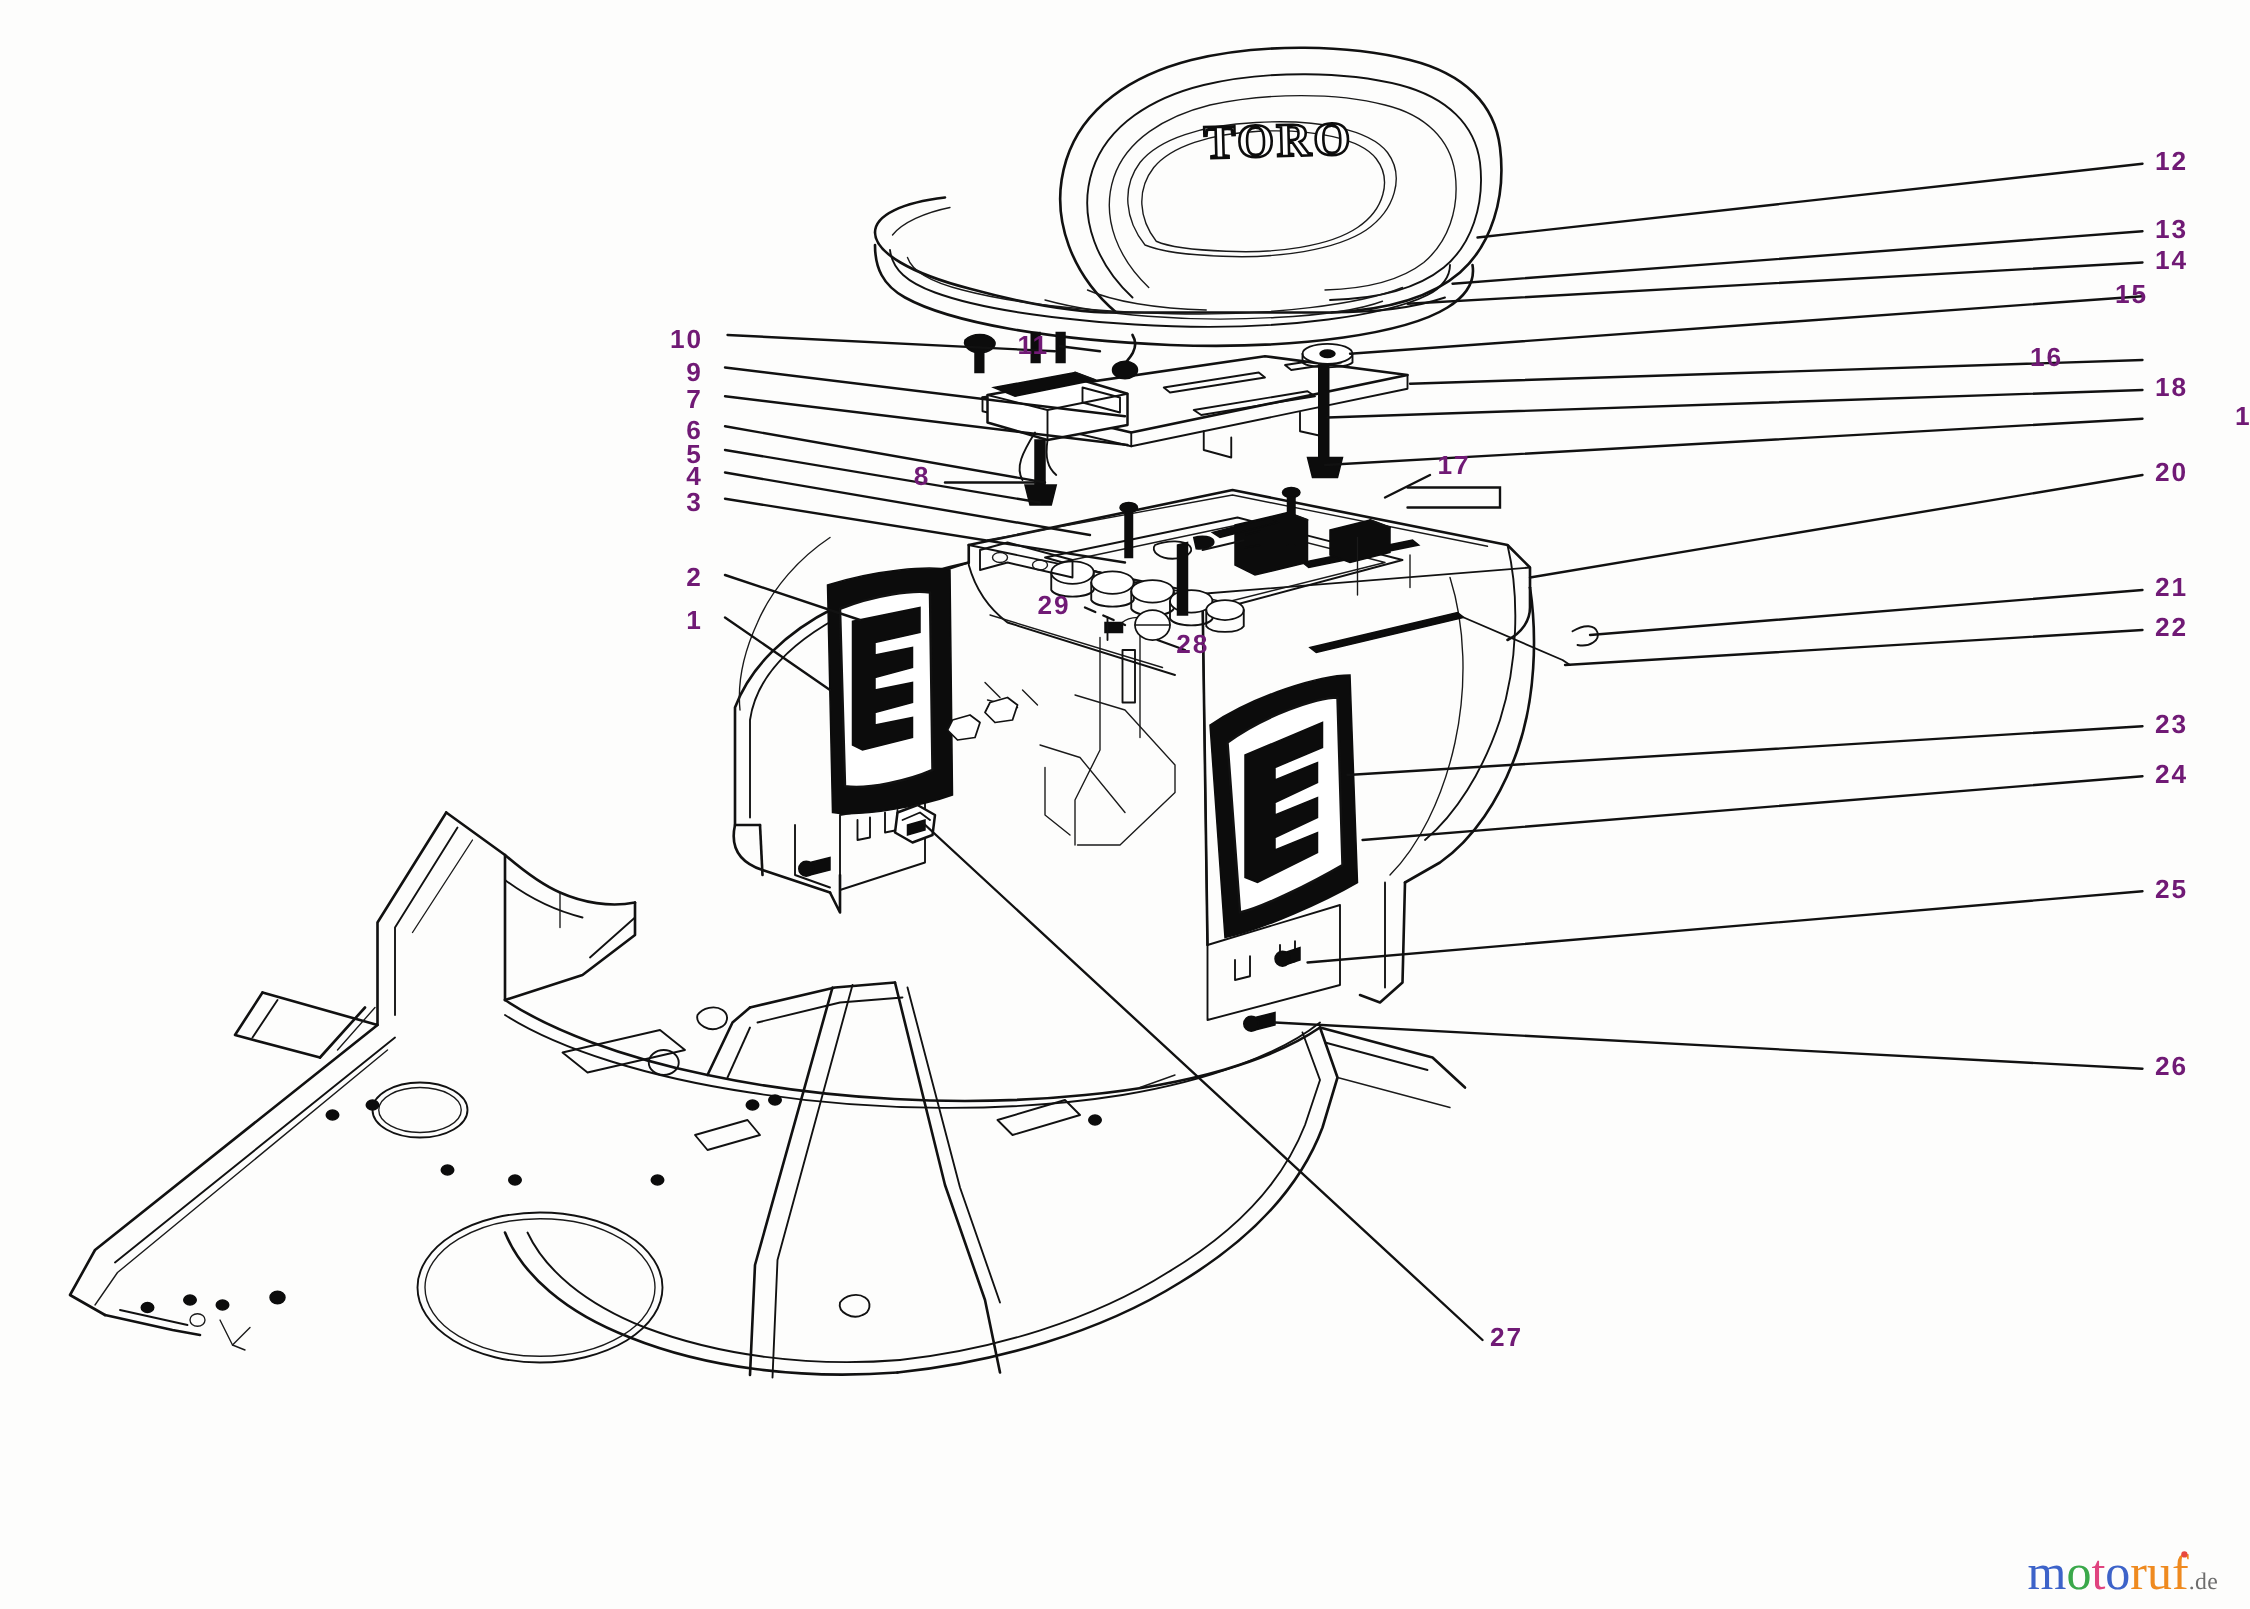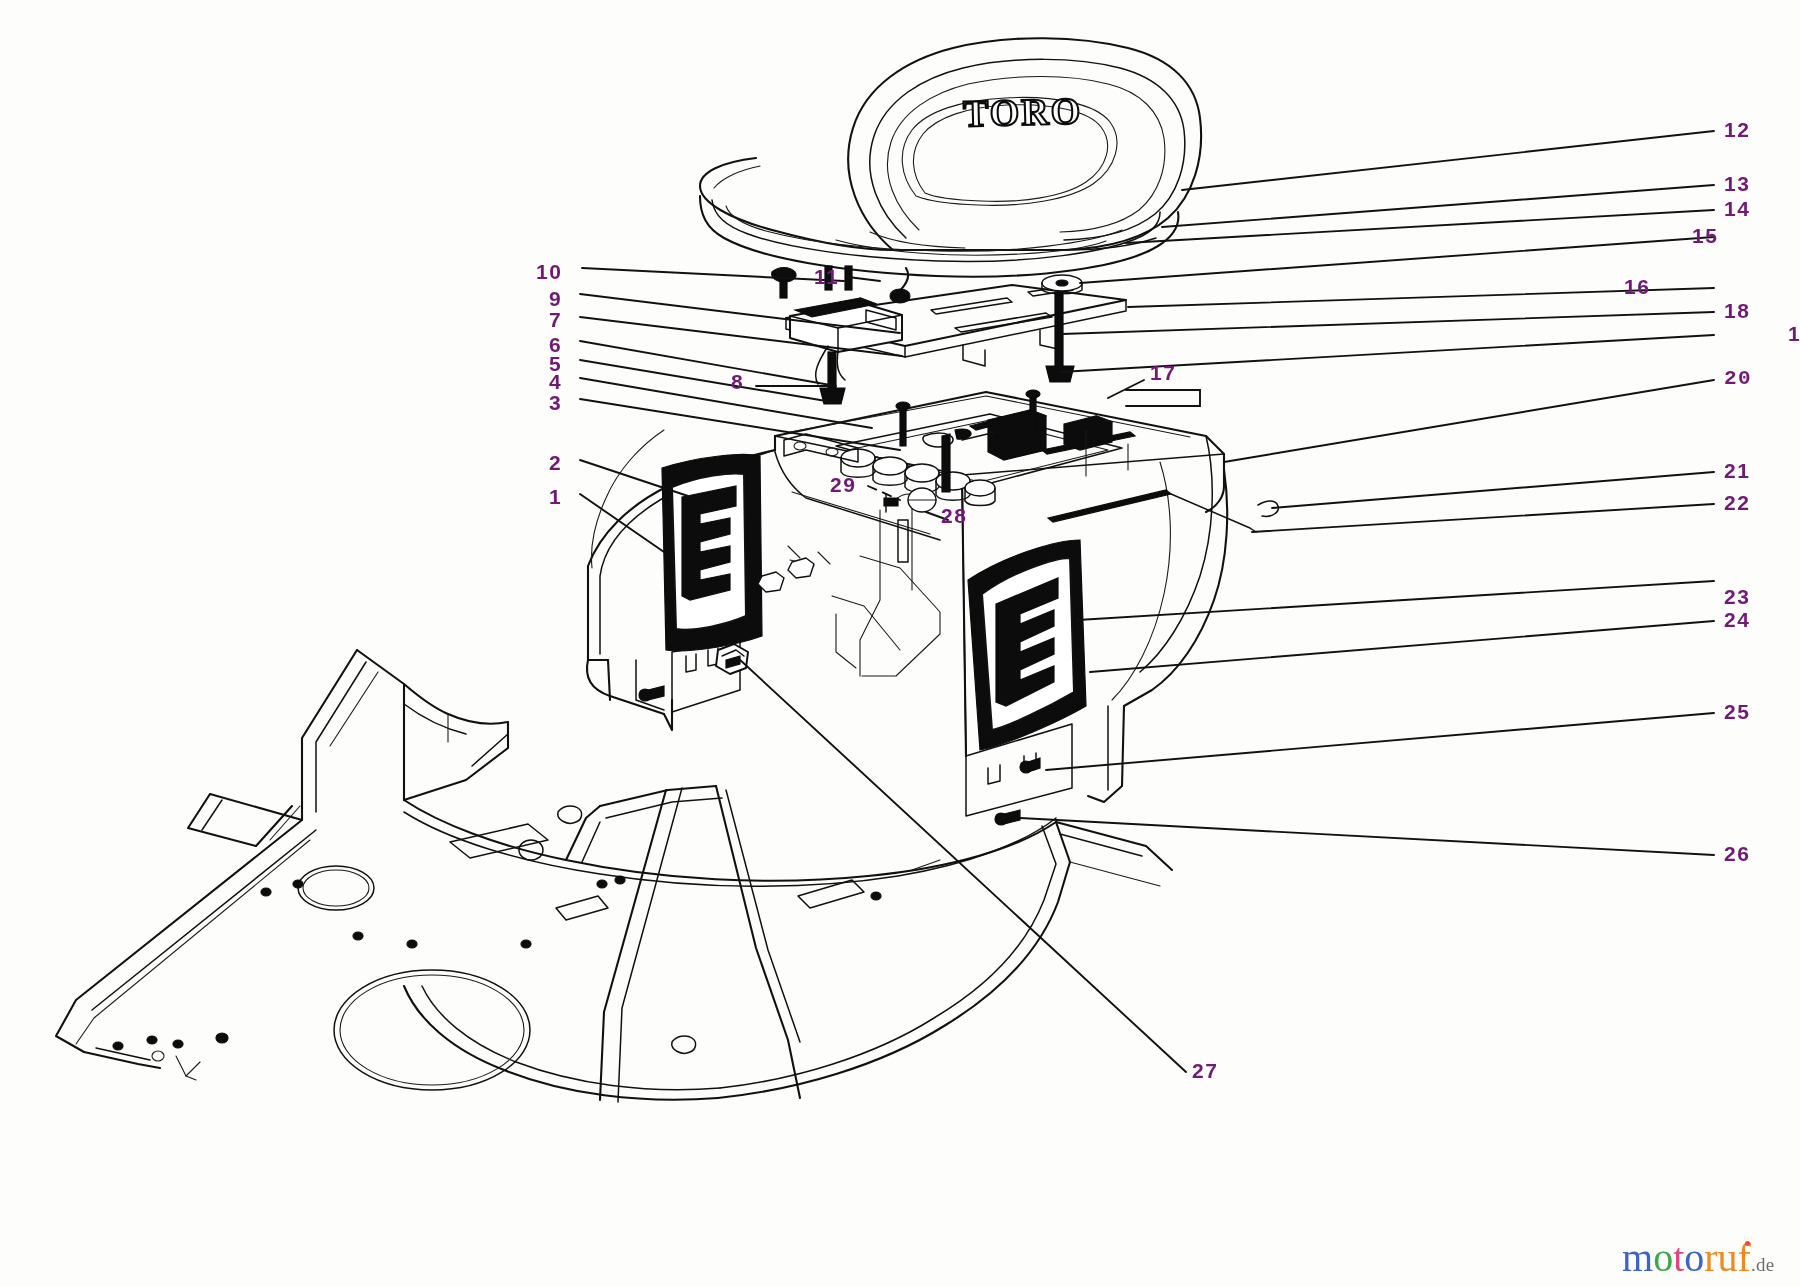--- a/index.html
+++ b/index.html
@@ -456,24 +456,24 @@
     <div class="callout" style="left:731px;  top:371px;">8</div>
     <div class="callout" style="left:814px;  top:266px;">11</div>
 
     <div class="callout" style="left:1724px; top:119px;">12</div>
     <div class="callout" style="left:1724px; top:173px;">13</div>
     <div class="callout" style="left:1724px; top:198px;">14</div>
     <div class="callout" style="left:1692px; top:225px;">15</div>
     <div class="callout" style="left:1624px; top:276px;">16</div>
     <div class="callout" style="left:1724px; top:300px;">18</div>
     <div class="callout" style="left:1788px; top:323px;">19</div>
-    <div class="callout" style="left:1724px; top:368px;font-family:Liberation Mono, monospace;">20</div>
+    <div class="callout" style="left:1724px; top:368px;">20</div>
     <div class="callout" style="left:1724px; top:460px;">21</div>
     <div class="callout" style="left:1724px; top:492px;">22</div>
-    <div class="callout" style="left:1724px; top:569px;margin-top:17px;">23</div>
+    <div class="callout" style="left:1724px; top:569px;">23</div>
     <div class="callout" style="left:1724px; top:609px;">24</div>
     <div class="callout" style="left:1724px; top:701px;">25</div>
     <div class="callout" style="left:1724px; top:843px;">26</div>
 
     <div class="callout" style="left:1150px; top:362px;">17</div>
     <div class="callout" style="left:941px;  top:505px;">28</div>
     <div class="callout" style="left:830px;  top:474px;">29</div>
     <div class="callout" style="left:1192px; top:1060px;">27</div>
   </div>
 

